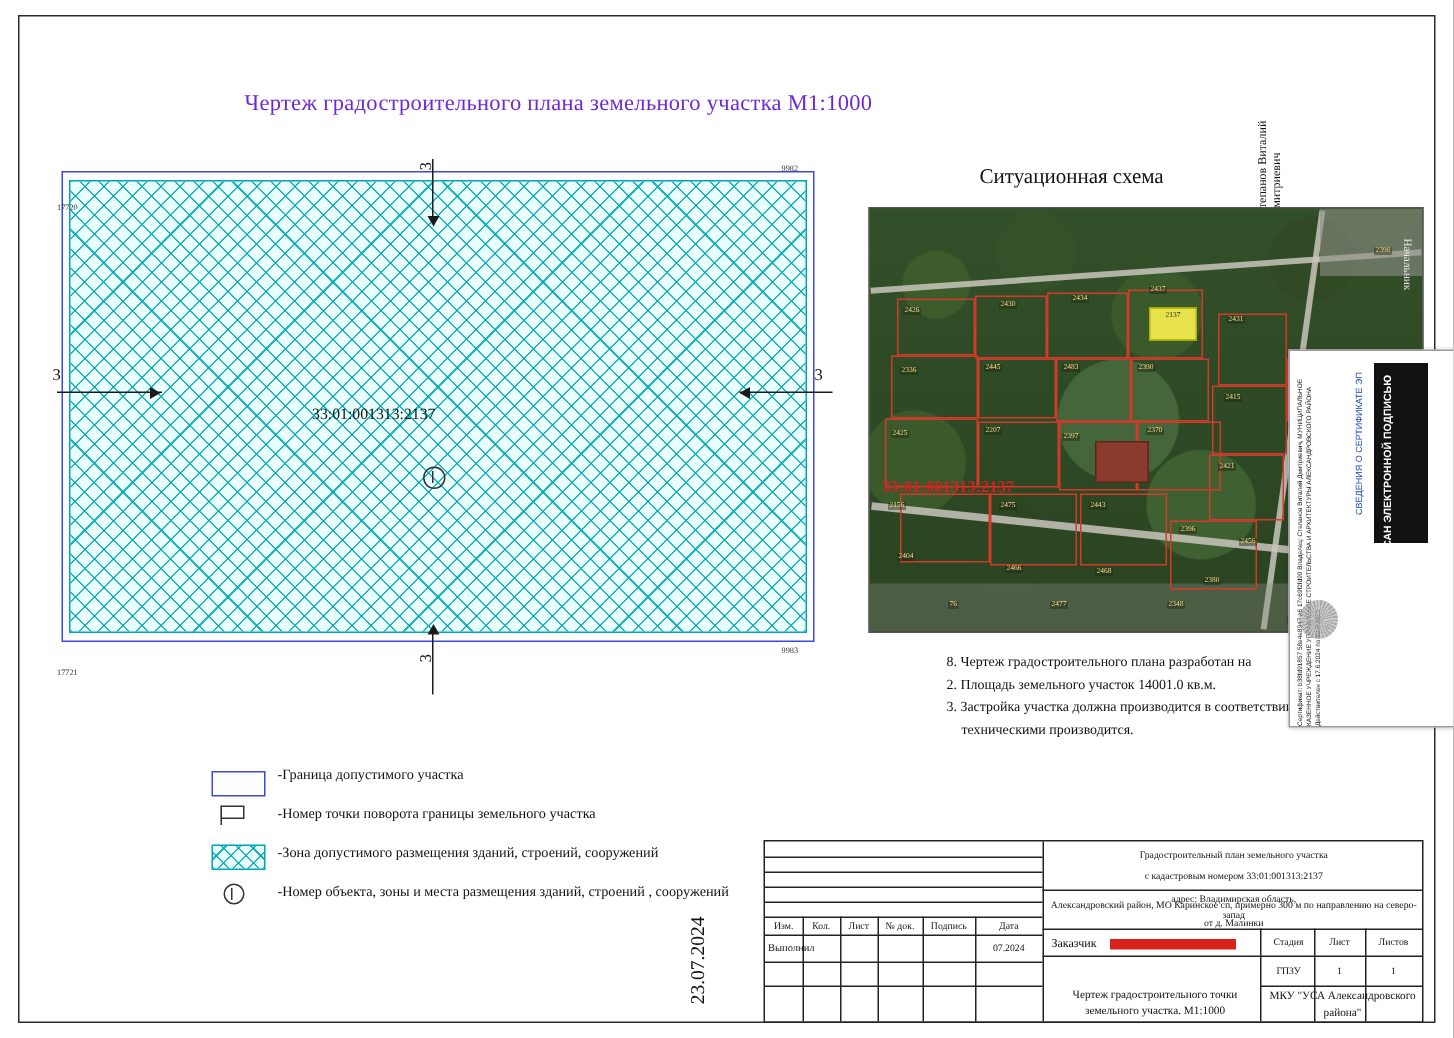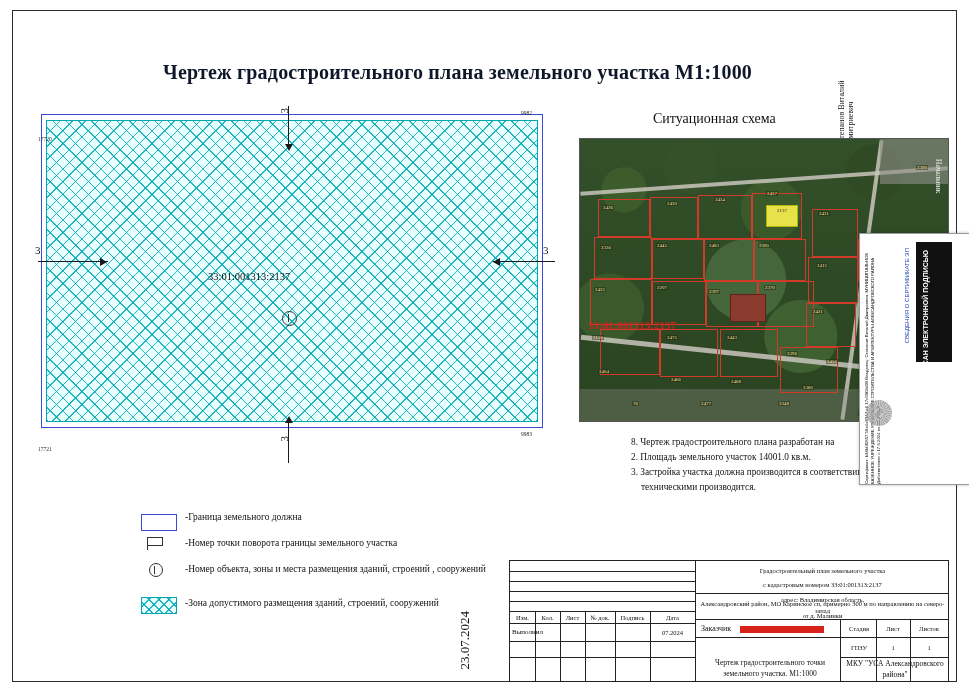--- a/index.html
+++ b/index.html
@@ -4,21 +4,21 @@
 <style>
   html,body{margin:0;padding:0;background:#8f8f8f;}
   body{font-family:"Liberation Serif", serif;}
   #page{
     position:relative;width:969px;height:692px;background:#ffffff;overflow:hidden;
   }
   #sheet{
     position:absolute;left:12px;top:10px;width:943px;height:670px;
     border:1px solid #2b2b2b;background:#ffffff;
   }
-  .ttl{position:absolute;left:150px;top:50px;width:690px;font-size:20px;font-weight:bold;color:#0f172a;letter-spacing:.2px;}
+  .ttl{position:absolute;left:150px;top:50px;width:690px;font-size:15px;font-weight:normal;color:#6d28d9;letter-spacing:.2px;}
   .subttl{position:absolute;left:640px;top:100px;font-size:14px;color:#111;}
 
   
   #parcel{position:absolute;left:25px;top:95px;width:520px;height:345px;}
   .plotline{position:absolute;border:1px solid #3b49d8;}
   .hatchbox{
     position:absolute;left:8px;top:14px;width:490px;height:300px;
     background:#eaffff;
     background-image:
       repeating-linear-gradient(45deg, rgba(0,170,180,.85) 0 1px, transparent 1px 9px),
@@ -253,41 +253,41 @@
       <div class="lbl1">ДОКУМЕНТ ПОДПИСАН ЭЛЕКТРОННОЙ ПОДПИСЬЮ</div>
       <div class="lbl2">СВЕДЕНИЯ О СЕРТИФИКАТЕ ЭП</div>
       <div class="txt">Сертификат: b38fd91857 58e4e8947 a6 17c69f2fd99 Владелец: Степанов Виталий Дмитриевич, МУНИЦИПАЛЬНОЕ КАЗЕННОЕ УЧРЕЖДЕНИЕ УПРАВЛЕНИЕ СТРОИТЕЛЬСТВА И АРХИТЕКТУРЫ АЛЕКСАНДРОВСКОГО РАЙОНА Действителен с 17.6.2024 по 10.9.2025</div>
       <div class="seal"></div>
     </div>
 
     <div id="legend">
 
       <div class="lrow">
         <div class="sym sym-border"></div>
-        <div class="tx">-Граница земельного должна</div>
+        <div class="tx">-Граница допустимого участка</div>
       </div>
 
       <div class="lrow">
         <div class="sym sym-point">
           <div class="pole"></div>
             <div class="flag"></div>
         </div>
         <div class="tx">-Номер точки поворота границы земельного участка</div>
       </div>
 
+      <div class="lrow">
+        <div class="sym sym-zone"></div>
+        <div class="tx">-Зона допустимого размещения  зданий, строений, сооружений</div>
+      </div>
+
       <div class="lrow" style="height:34px;">
         <div class="sym sym-obj">
             <div class="c"></div>
           </div>
         <div class="tx">-Номер объекта,  зоны и места размещения зданий, строений , сооружений</div>
-      </div>
-
-      <div class="lrow">
-        <div class="sym sym-zone"></div>
-        <div class="tx">-Зона допустимого размещения  зданий, строений, сооружений</div>
       </div>
     </div>
 
     <div class="datestamp">23.07.2024</div>
 
     <div id="tblock">
 
       <div class="vl" style="left:185px;top:0;height:120px;"></div>
       <div class="vl" style="left:330px;top:58px;height:62px;"></div>
       <div class="vl" style="left:366px;top:58px;height:62px;"></div>

